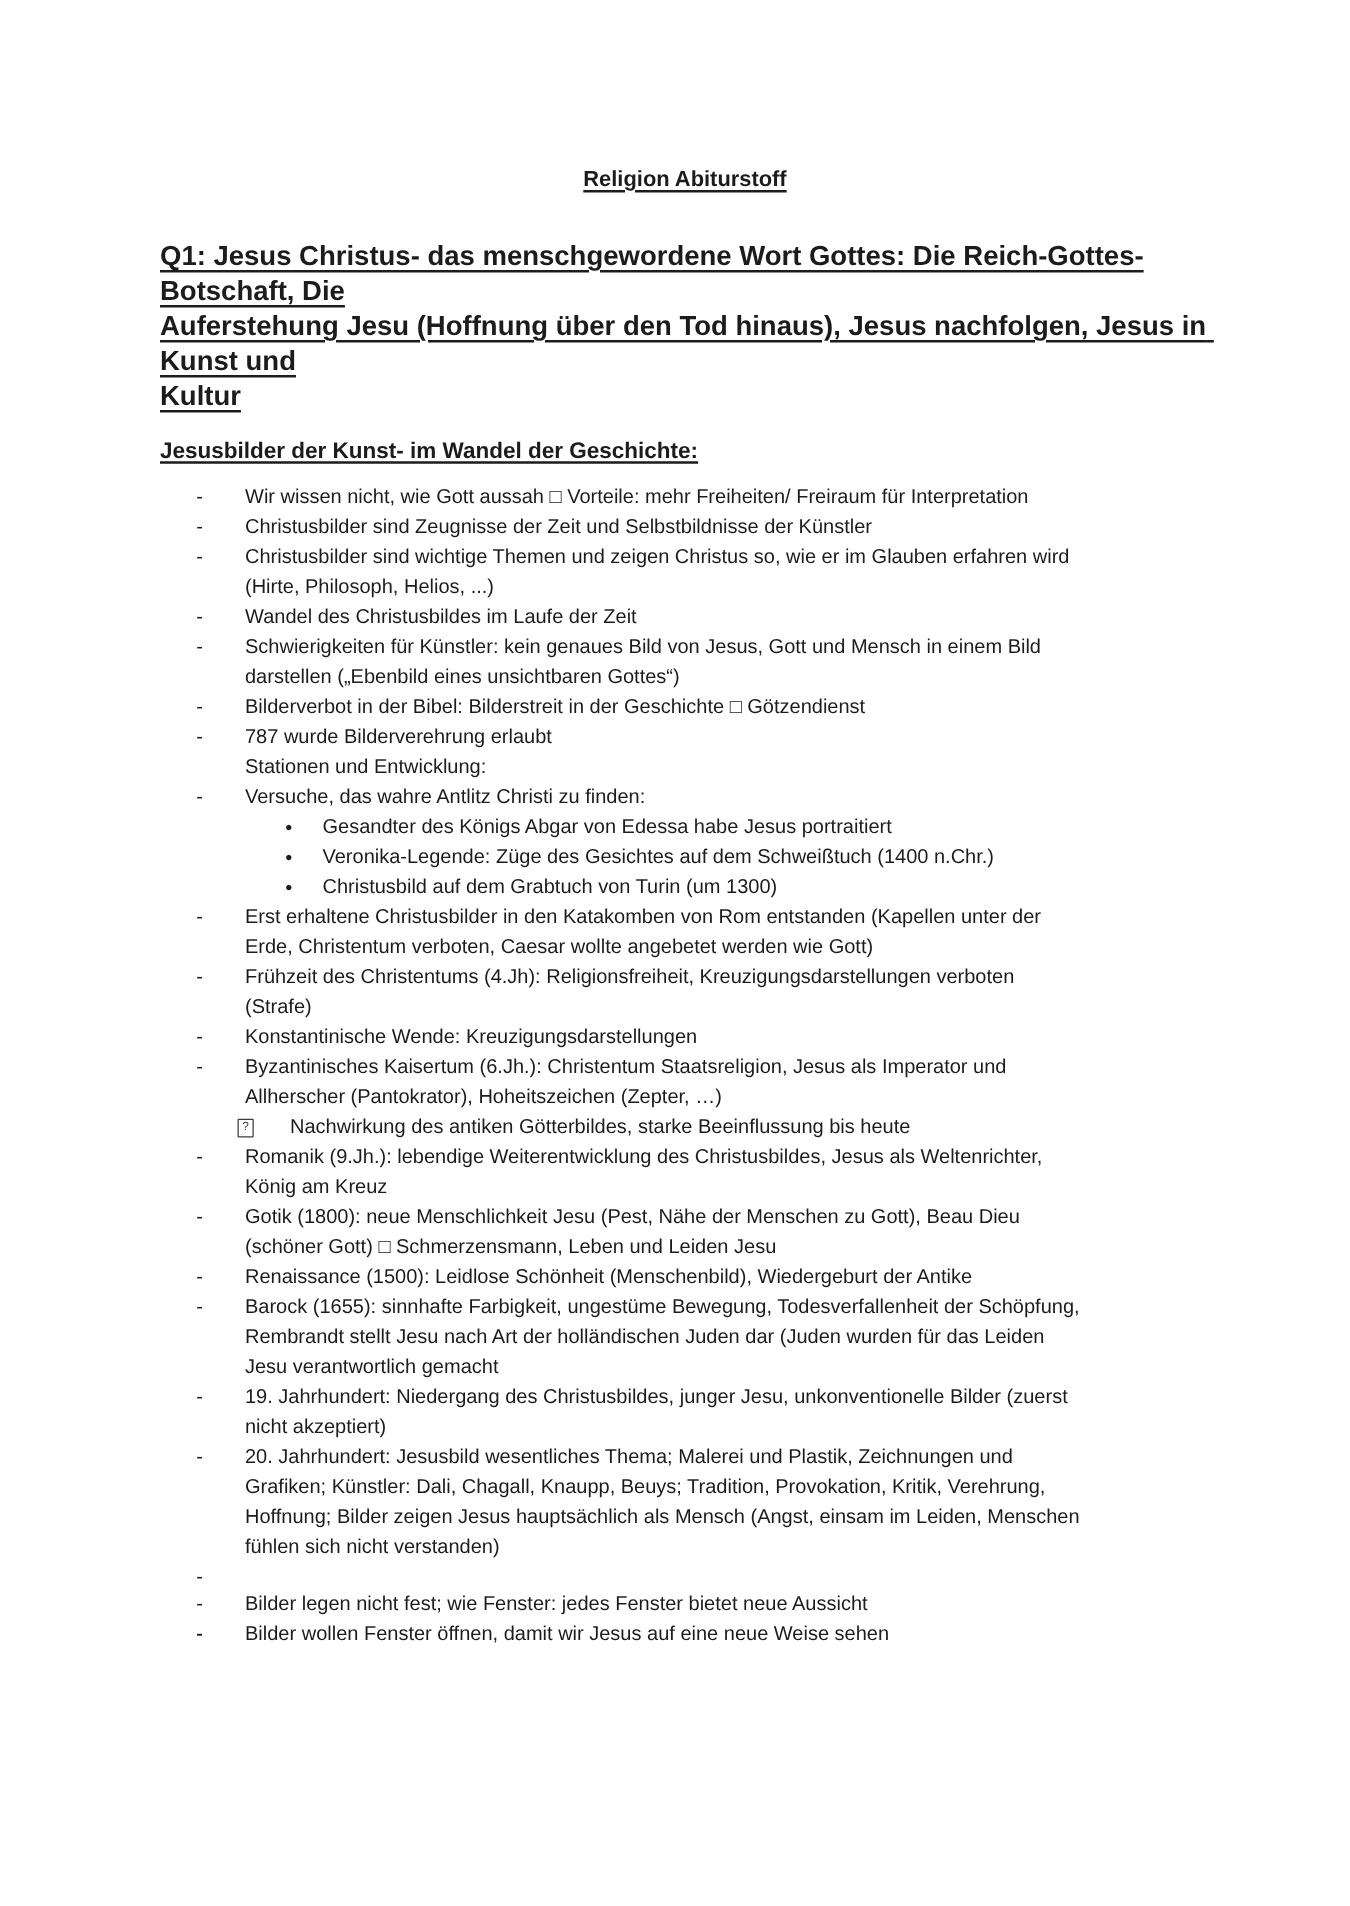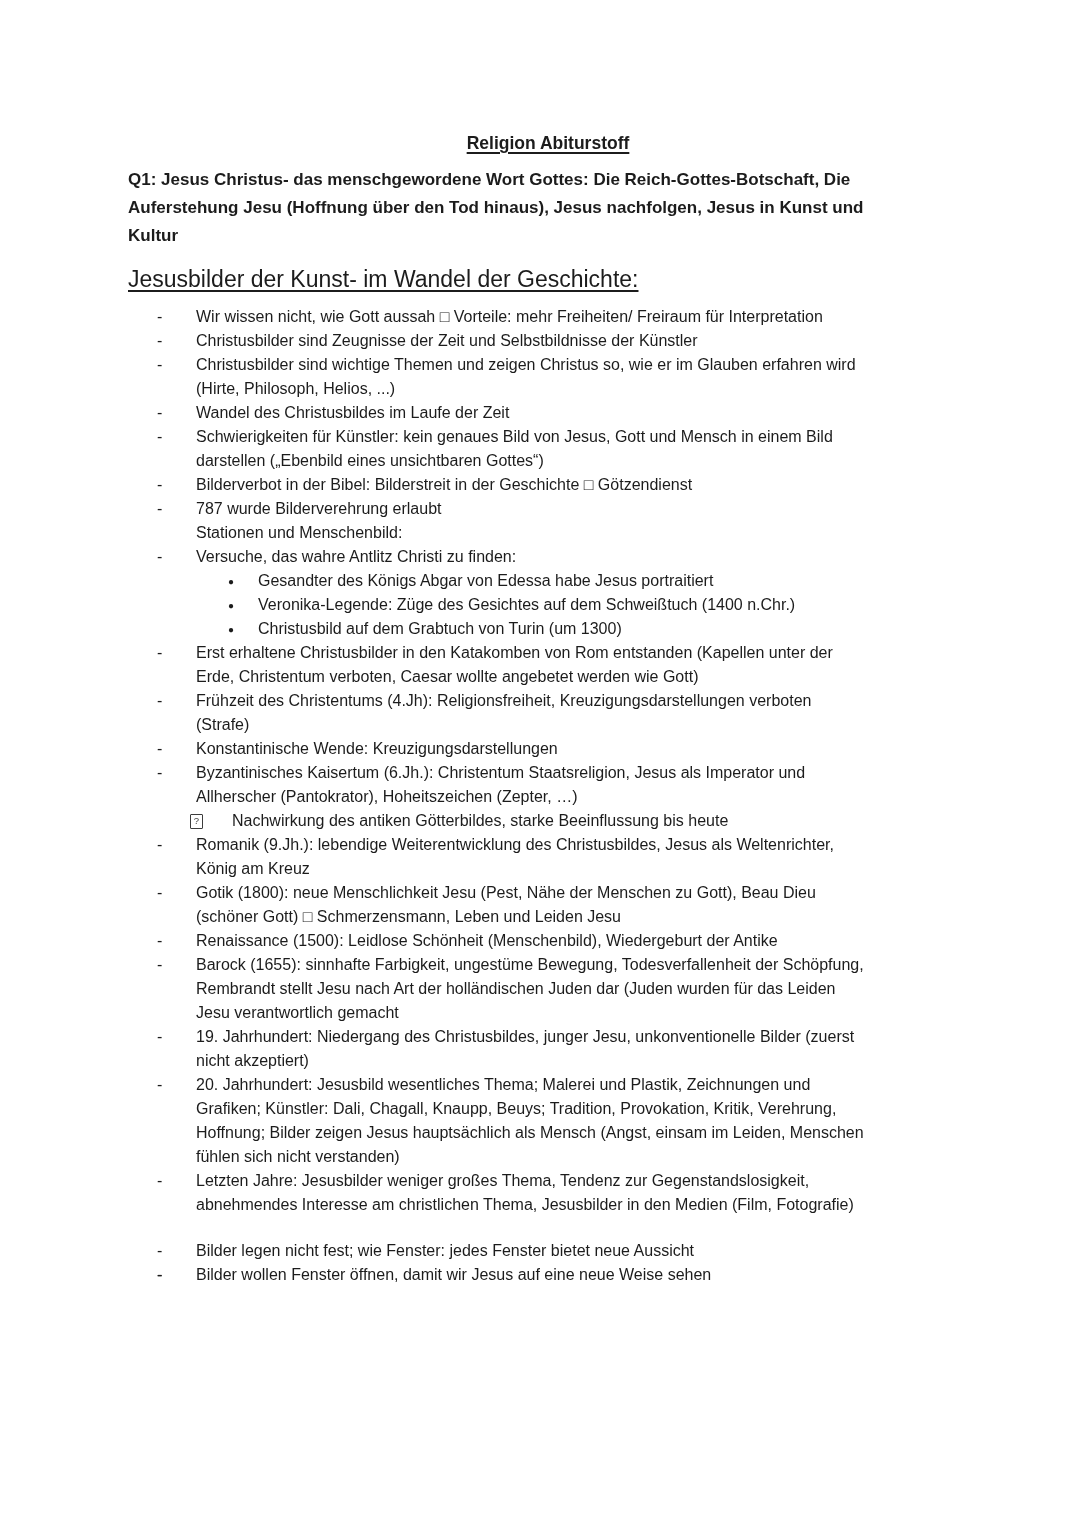--- a/index.html
+++ b/index.html
@@ -17,28 +17,29 @@
     text-align:center;
     font-size:17.5px; font-weight:700; line-height:24px;
   }
   .doc-title .u {
     text-decoration:underline;
     text-decoration-thickness:1.8px;
     text-underline-offset:3px;
   }
 
   .q1-heading {
-    margin-top:11px;
-    font-size:17px; font-weight:700; line-height:28px;
+    margin-top:36px;
+    font-size:22px; font-weight:700; line-height:28px;
     white-space:pre-wrap;
+    text-decoration:underline;
     text-decoration-thickness:2px;
     text-underline-offset:3.5px;
   }
 
-  .sec-heading { font-size:23px; font-weight:400; line-height:26px; }
+  .sec-heading { font-size:18px; font-weight:700; line-height:26px; }
   .sec-heading .u {
     text-decoration:underline;
     text-decoration-thickness:1.5px;
     text-underline-offset:3px;
   }
   .sec-heading.first  { margin-top:16px; }
   .sec-heading.second { margin-top:30px; }
 
   .list { font-size:16px; line-height:24px; }
   .list.first  { margin-top:13px; }
@@ -84,21 +85,21 @@
     <div class="list first">
         <div class="li dash"><span class="marker">-</span><span class="txt">Wir wissen nicht, wie Gott aussah □ Vorteile: mehr Freiheiten/ Freiraum für Interpretation</span></div>
         <div class="li dash"><span class="marker">-</span><span class="txt">Christusbilder sind Zeugnisse der Zeit und Selbstbildnisse der Künstler</span></div>
         <div class="li dash"><span class="marker">-</span><span class="txt">Christusbilder sind wichtige Themen und zeigen Christus so, wie er im Glauben erfahren wird
 (Hirte, Philosoph, Helios, ...)</span></div>
         <div class="li dash"><span class="marker">-</span><span class="txt">Wandel des Christusbildes im Laufe der Zeit</span></div>
         <div class="li dash"><span class="marker">-</span><span class="txt">Schwierigkeiten für Künstler: kein genaues Bild von Jesus, Gott und Mensch in einem Bild
 darstellen („Ebenbild eines unsichtbaren Gottes“)</span></div>
         <div class="li dash"><span class="marker">-</span><span class="txt">Bilderverbot in der Bibel: Bilderstreit in der Geschichte □ Götzendienst</span></div>
         <div class="li dash"><span class="marker">-</span><span class="txt">787 wurde Bilderverehrung erlaubt</span></div>
-        <div class="li plain"><span class="txt">Stationen und Menschenbild:</span></div>
+        <div class="li plain"><span class="txt">Stationen und Entwicklung:</span></div>
         <div class="li dash"><span class="marker">-</span><span class="txt">Versuche, das wahre Antlitz Christi zu finden:</span></div>
         <div class="li bullet"><span class="marker">●</span><span class="txt">Gesandter des Königs Abgar von Edessa habe Jesus portraitiert</span></div>
         <div class="li bullet"><span class="marker">●</span><span class="txt">Veronika-Legende: Züge des Gesichtes auf dem Schweißtuch (1400 n.Chr.)</span></div>
         <div class="li bullet"><span class="marker">●</span><span class="txt">Christusbild auf dem Grabtuch von Turin (um 1300)</span></div>
         <div class="li dash"><span class="marker">-</span><span class="txt">Erst erhaltene Christusbilder in den Katakomben von Rom entstanden (Kapellen unter der
 Erde, Christentum verboten, Caesar wollte angebetet werden wie Gott)</span></div>
         <div class="li dash"><span class="marker">-</span><span class="txt">Frühzeit des Christentums (4.Jh): Religionsfreiheit, Kreuzigungsdarstellungen verboten
 (Strafe)</span></div>
         <div class="li dash"><span class="marker">-</span><span class="txt">Konstantinische Wende: Kreuzigungsdarstellungen</span></div>
         <div class="li dash"><span class="marker">-</span><span class="txt">Byzantinisches Kaisertum (6.Jh.): Christentum Staatsreligion, Jesus als Imperator und
@@ -111,22 +112,21 @@
         <div class="li dash"><span class="marker">-</span><span class="txt">Renaissance (1500): Leidlose Schönheit (Menschenbild), Wiedergeburt der Antike</span></div>
         <div class="li dash"><span class="marker">-</span><span class="txt">Barock (1655): sinnhafte Farbigkeit, ungestüme Bewegung, Todesverfallenheit der Schöpfung,
 Rembrandt stellt Jesu nach Art der holländischen Juden dar (Juden wurden für das Leiden
 Jesu verantwortlich gemacht</span></div>
         <div class="li dash"><span class="marker">-</span><span class="txt">19. Jahrhundert: Niedergang des Christusbildes, junger Jesu, unkonventionelle Bilder (zuerst
 nicht akzeptiert)</span></div>
         <div class="li dash"><span class="marker">-</span><span class="txt">20. Jahrhundert: Jesusbild wesentliches Thema; Malerei und Plastik, Zeichnungen und
 Grafiken; Künstler: Dali, Chagall, Knaupp, Beuys; Tradition, Provokation, Kritik, Verehrung,
 Hoffnung; Bilder zeigen Jesus hauptsächlich als Mensch (Angst, einsam im Leiden, Menschen
 fühlen sich nicht verstanden)</span></div>
-        <div class="li dash"><span class="marker">-</span><span class="txt">Letzten Jahre: Jesusbilder weniger großes Thema, Tendenz zur Gegenstandslosigkeit,
-abnehmendes Interesse am christlichen Thema, Jesusbilder in den Medien (Film, Fotografie)</span></div>
+        <div class="li dash"><span class="marker">-</span></div>
       </div>
 
 
     <div class="list second">
         <div class="li dash"><span class="marker">-</span><span class="txt">Bilder legen nicht fest; wie Fenster: jedes Fenster bietet neue Aussicht</span></div>
         <div class="li dash"><span class="marker">-</span></div>
         <div class="li dash"><span class="marker">-</span><span class="txt">Bilder wollen Fenster öffnen, damit wir Jesus auf eine neue Weise sehen</span></div>
       </div>
 
   </div>

